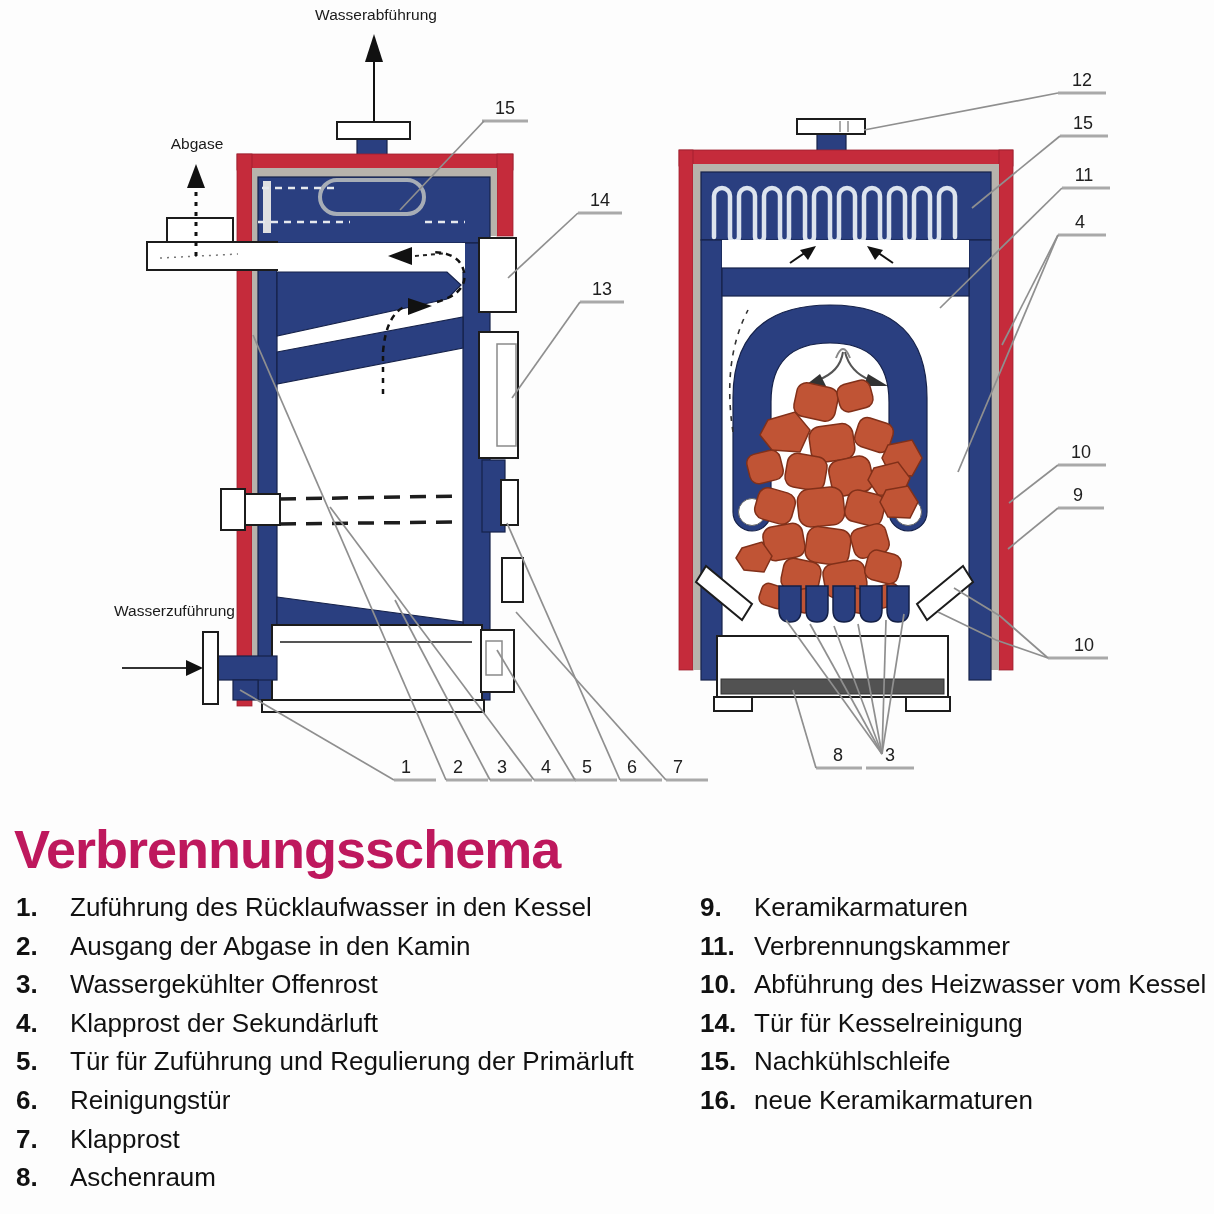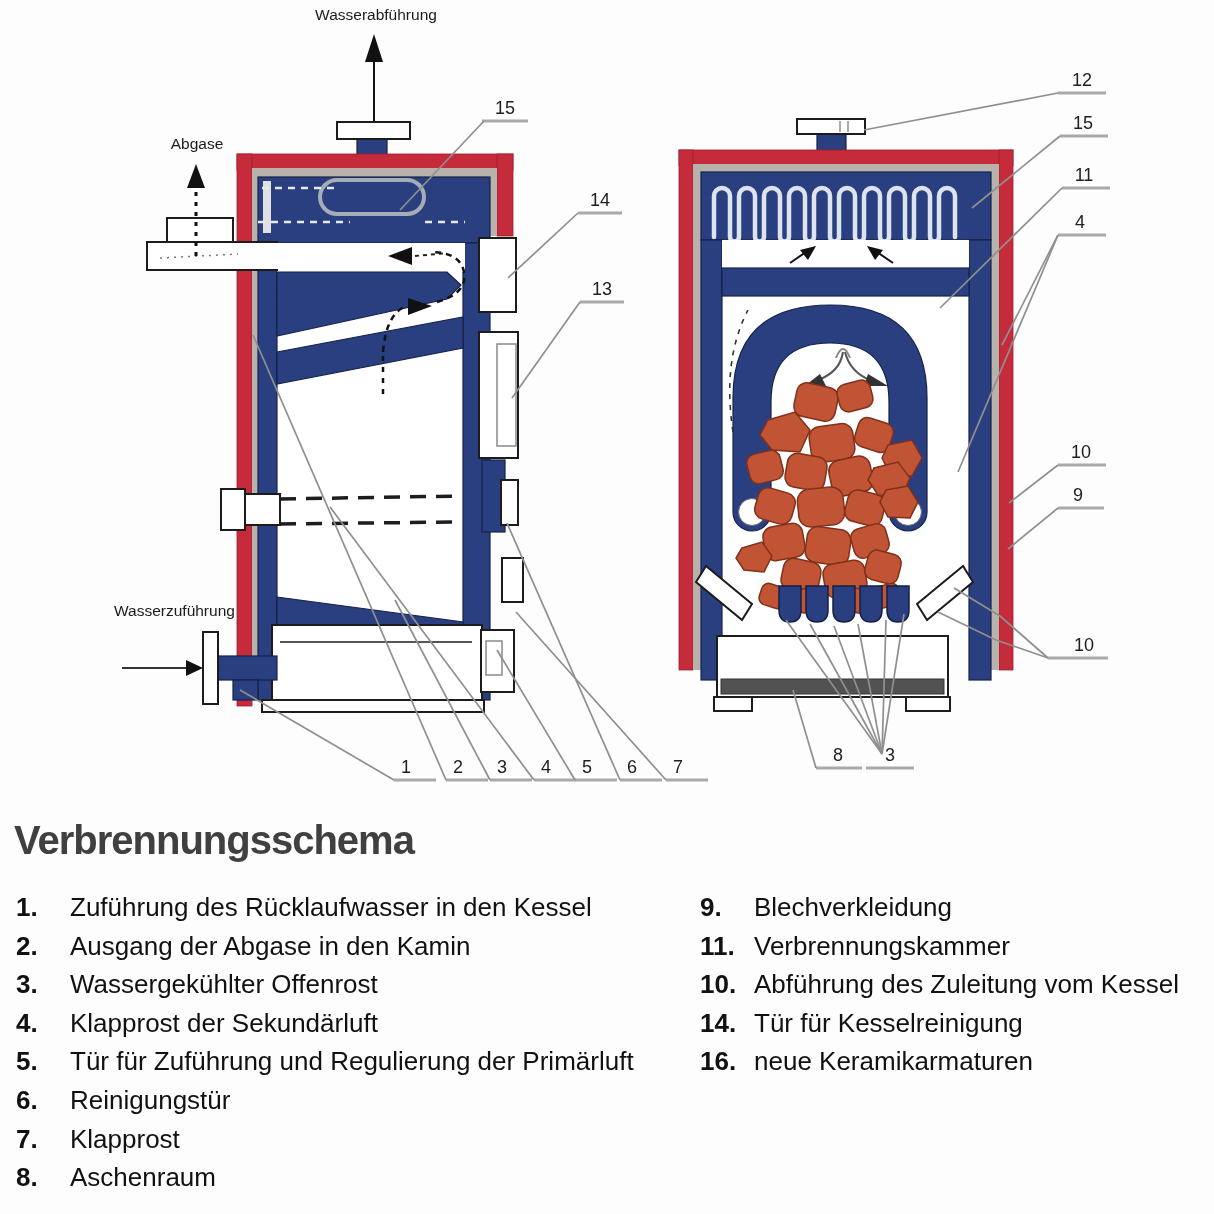--- a/index.html
+++ b/index.html
@@ -9,22 +9,22 @@
   svg text{font-family:"Liberation Sans",sans-serif;fill:#1f1f1f;}
   .diag-label{font-size:15.5px;fill:#1b1b1b;}
   .callout{font-size:18px;fill:#202020;}
   .leader{stroke:#8f8f8f;stroke-width:1.7;fill:none;}
   .underl{stroke:#a9a9a9;stroke-width:3;fill:none;}
   .outline{stroke:#1c1c1c;stroke-width:2;fill:#ffffff;}
   .blue{fill:#2a3f80;stroke:#16224a;stroke-width:1.2;}
   .red{fill:#c52b3b;stroke:#9e1f2d;stroke-width:0.8;}
   .gray{fill:#b7b3ac;stroke:none;}
   .stone{fill:#c05435;stroke:#813019;stroke-width:1.5;}
-  #legend-title{position:absolute;left:14px;top:818px;font-size:40px;font-weight:bold;
-                letter-spacing:-1px;color:#404040;white-space:nowrap;}
+  #legend-title{position:absolute;left:14px;top:818px;font-size:54px;font-weight:bold;
+                letter-spacing:-1px;color:#be185d;white-space:nowrap;}
   .legend-col{position:absolute;top:888px;}
   .col-left{left:16px;width:672px;}
   .col-right{left:700px;width:512px;}
   .legend-row{display:flex;height:38.6px;line-height:38.6px;font-size:26px;white-space:nowrap;}
   .legend-row .num{font-weight:bold;width:54px;flex:0 0 54px;}
   .legend-row .lbl{flex:1;}
 </style>
 </head>
 <body>
 
@@ -344,33 +344,37 @@
       </div>
   <div class="legend-row">
     <span class="num">8.</span>
     <span class="lbl">Aschenraum</span>
       </div>
 </div>
 
 <div class="legend-col col-right">
   <div class="legend-row">
     <span class="num">9.</span>
-    <span class="lbl">Blechverkleidung</span>
+    <span class="lbl">Keramikarmaturen</span>
       </div>
   <div class="legend-row">
     <span class="num">11.</span>
     <span class="lbl">Verbrennungskammer</span>
       </div>
   <div class="legend-row">
     <span class="num">10.</span>
-    <span class="lbl">Abführung des Zuleitung vom Kessel</span>
+    <span class="lbl">Abführung des Heizwasser vom Kessel</span>
       </div>
   <div class="legend-row">
     <span class="num">14.</span>
     <span class="lbl">Tür für Kesselreinigung</span>
       </div>
   <div class="legend-row">
+    <span class="num">15.</span>
+    <span class="lbl">Nachkühlschleife</span>
+      </div>
+  <div class="legend-row">
     <span class="num">16.</span>
     <span class="lbl">neue Keramikarmaturen</span>
       </div>
 </div>
 
 </div>
 
 </body></html>

